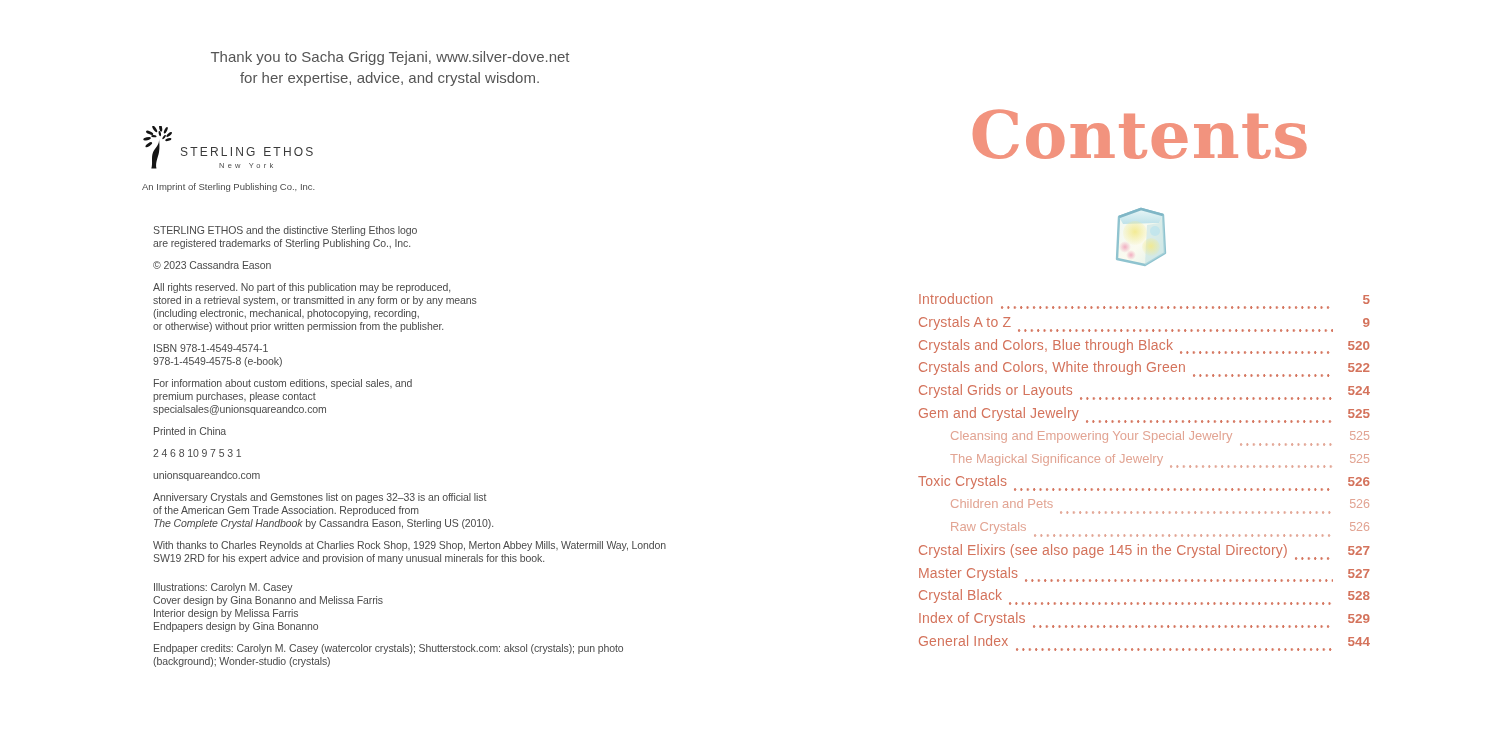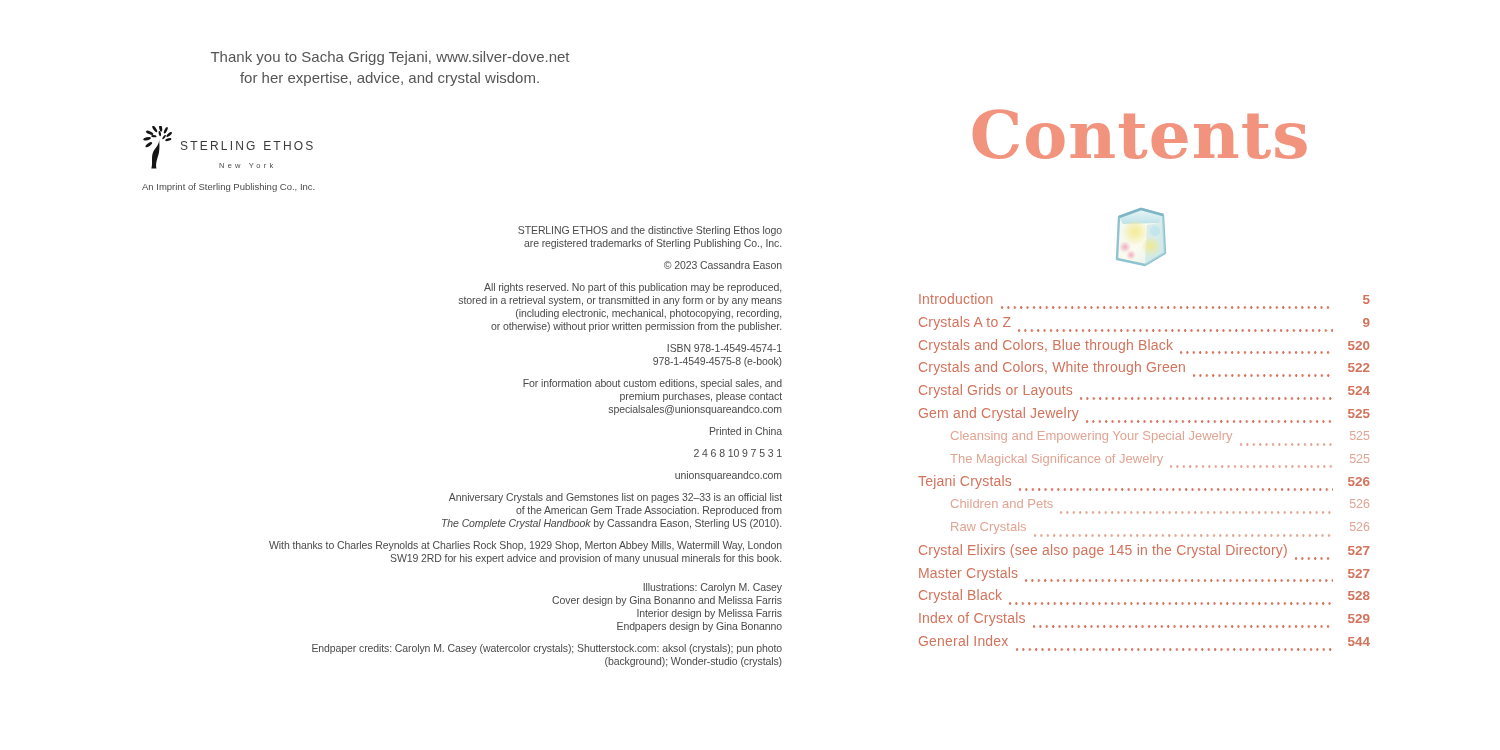--- a/index.html
+++ b/index.html
@@ -8,26 +8,26 @@
 
   
   .left-page{position:absolute;left:0;top:0;width:750px;height:750px;}
   .dedication{position:absolute;left:140px;top:46px;width:500px;text-align:center;
               font-size:15px;line-height:21px;color:#555;white-space:pre-line;}
   .publisher{position:absolute;left:142px;top:126px;width:300px;}
   .pub-row{display:flex;align-items:flex-end;}
   .pub-logo{width:34px;height:46px;flex:0 0 auto;}
   .pub-names{margin-left:4px;padding-bottom:2px;}
   .pub-name{font-size:12px;letter-spacing:2.2px;color:#3a3a3a;}
-  .pub-city{font-size:7.5px;letter-spacing:3.2px;color:#4a4a4a;text-align:center;margin-top:8px;}
+  .pub-city{font-size:7.5px;letter-spacing:3.2px;color:#4a4a4a;text-align:center;margin-top:2px;}
   .pub-imprint{font-size:9.5px;color:#4a4a4a;margin-top:9px;}
 
   .copy-block{position:absolute;left:142px;top:224px;width:640px;}
   .copy-block p{margin:0 0 9px 11px;font-size:10.5px;line-height:13px;white-space:pre-line;
-                letter-spacing:-0.1px;text-align:right;}
+                letter-spacing:-0.1px;}
   .copy-block p.mt-extra{margin-top:16px;}
   .italic{font-style:italic;}
 
   
   .right-page{position:absolute;left:750px;top:0;width:750px;height:750px;margin-top:47px;}
   .contents-title{position:absolute;left:160px;top:48px;width:460px;text-align:center;
                   font-family:"DejaVu Serif","Liberation Serif",serif;font-weight:700;
                   font-size:66px;line-height:80px;color:var(--accent_title,#f2937e);letter-spacing:1px;}
   .crystal-wrap{position:absolute;left:160px;top:156px;width:460px;text-align:center;}
   .crystal-wrap svg{width:58px;height:66px;}
@@ -185,21 +185,21 @@
     <span class="toc-label">Cleansing and Empowering Your Special Jewelry</span>
     <span class="toc-leader"></span>
     <span class="toc-page">525</span>
   </div>
         <div class="toc-row sub">
     <span class="toc-label">The Magickal Significance of Jewelry</span>
     <span class="toc-leader"></span>
     <span class="toc-page">525</span>
   </div>
         <div class="toc-row main">
-    <span class="toc-label">Tejani Crystals</span>
+    <span class="toc-label">Toxic Crystals</span>
     <span class="toc-leader"></span>
     <span class="toc-page">526</span>
   </div>
         <div class="toc-row sub">
     <span class="toc-label">Children and Pets</span>
     <span class="toc-leader"></span>
     <span class="toc-page">526</span>
   </div>
         <div class="toc-row sub">
     <span class="toc-label">Raw Crystals</span>

